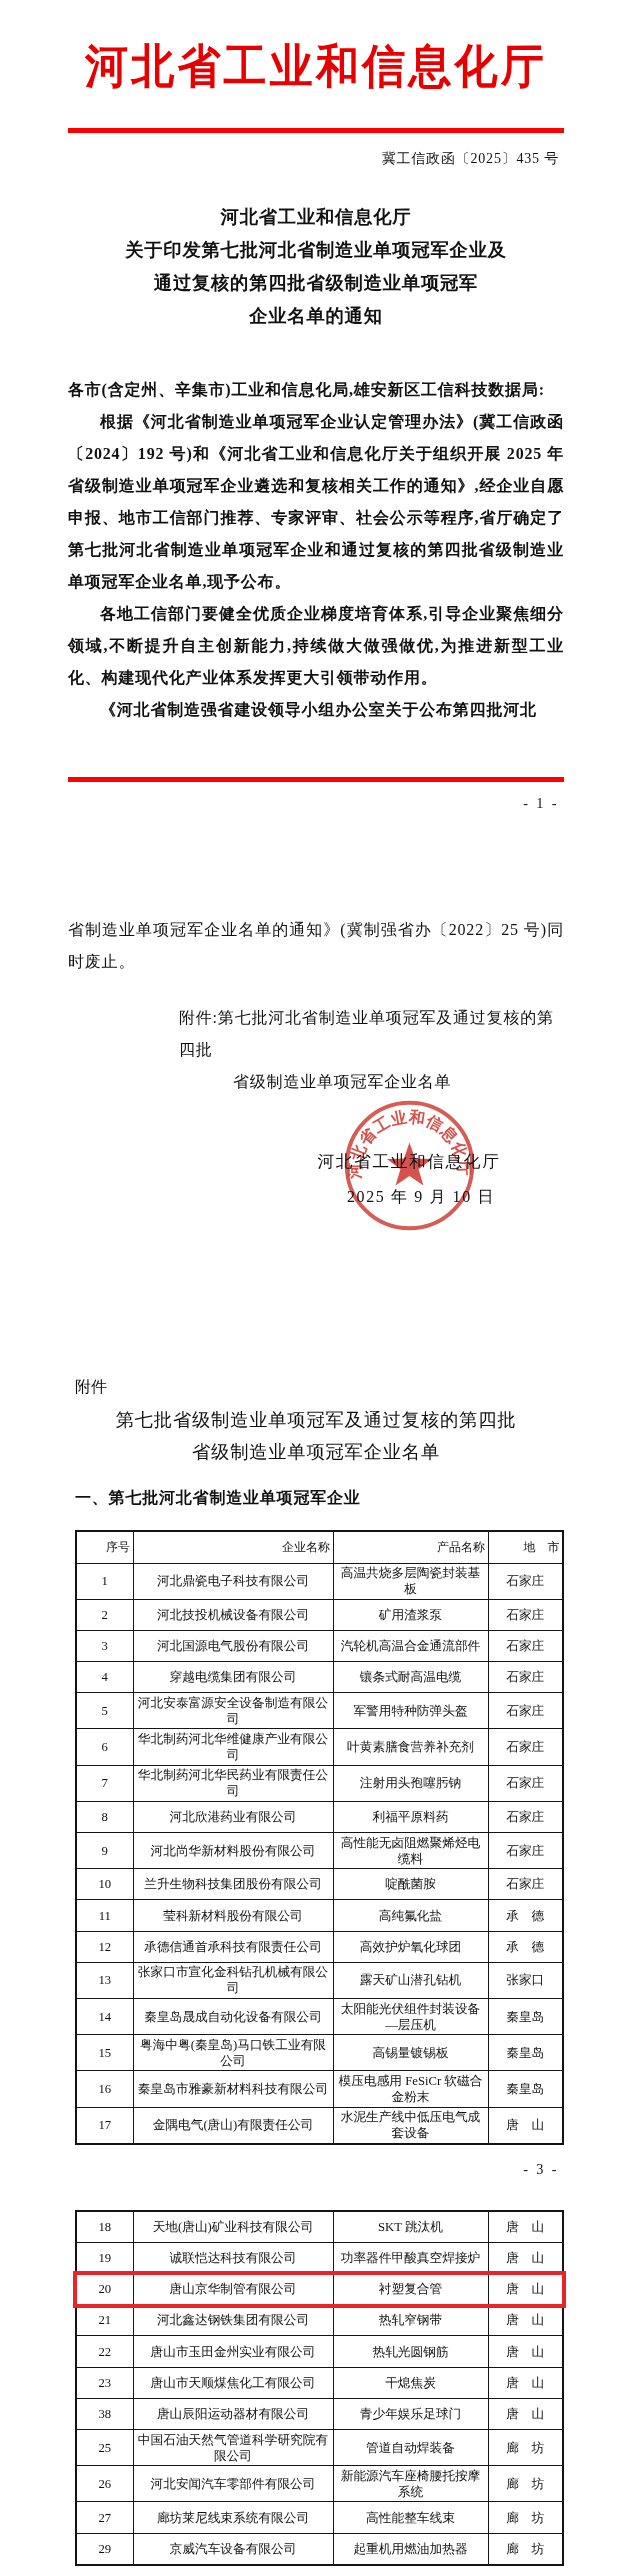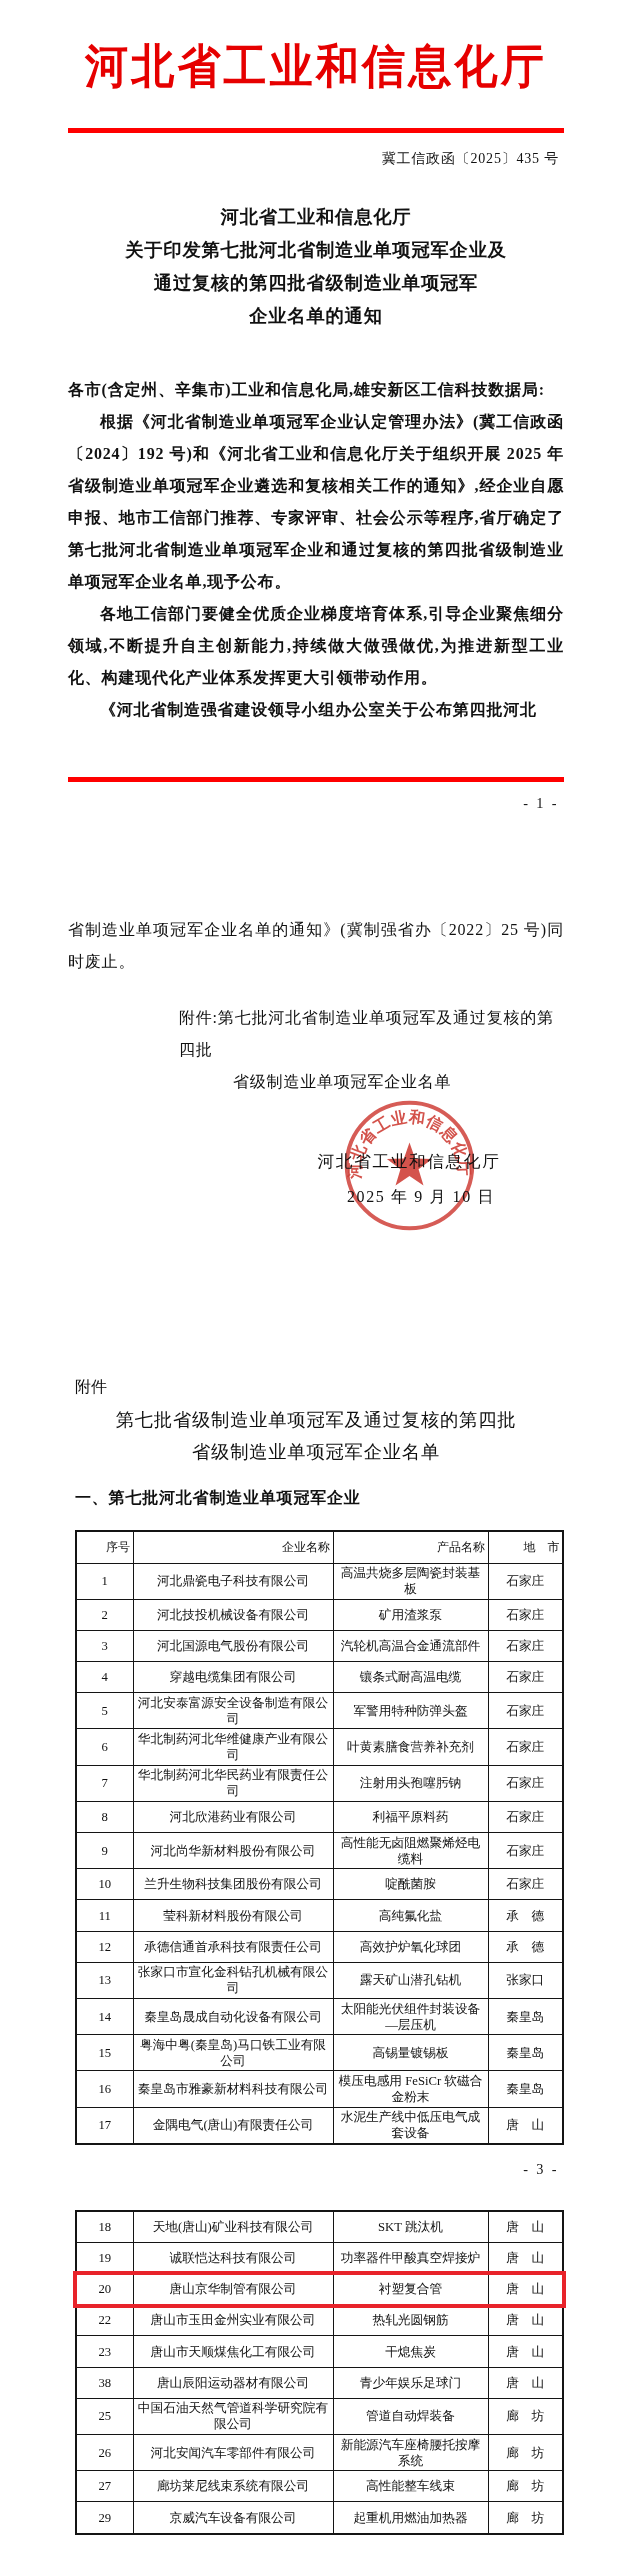--- a/index.html
+++ b/index.html
@@ -272,20 +272,26 @@
           <td>功率器件甲酸真空焊接炉</td>
           <td>唐　山</td>
         </tr>
         <tr class="highlight-row">
           <td>20</td>
           <td>唐山京华制管有限公司</td>
           <td>衬塑复合管</td>
           <td>唐　山</td>
         </tr>
         <tr>
+          <td>21</td>
+          <td>河北鑫达钢铁集团有限公司</td>
+          <td>热轧窄钢带</td>
+          <td>唐　山</td>
+        </tr>
+        <tr>
           <td>22</td>
           <td>唐山市玉田金州实业有限公司</td>
           <td>热轧光圆钢筋</td>
           <td>唐　山</td>
         </tr>
         <tr>
           <td>23</td>
           <td>唐山市天顺煤焦化工有限公司</td>
           <td>干熄焦炭</td>
           <td>唐　山</td>

